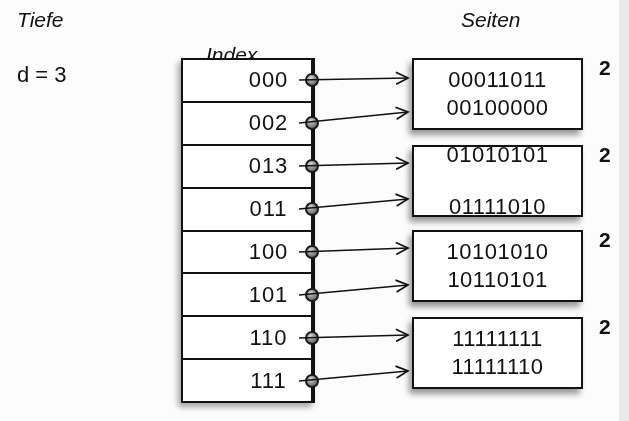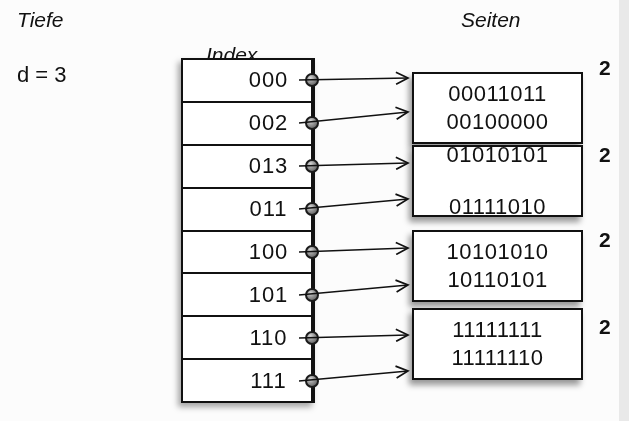--- a/index.html
+++ b/index.html
@@ -89,24 +89,24 @@
     width: 171px; height: 72px;
     box-sizing: border-box;
     border: 2px solid #111;
     background: #fff;
     box-shadow: -3px 5px 6px rgba(0,0,0,0.4);
     display: flex;
     flex-direction: column;
     align-items: center;
     justify-content: center;
   }
-  .page-0 { top: 72px; align-items: center; }
+  .page-0 { top: 58px; align-items: center; }
   .page-1 { top: 145px; gap: 24px; }
   .page-2 { top: 230px; align-items: center; }
-  .page-3 { top: 308px; }
+  .page-3 { top: 317px; }
   .bin {
     font-size: 22px;
     line-height: 28px;
     color: #111;
     letter-spacing: 0.5px;
     white-space: nowrap;
   }
 
   .ldepth {
     position: absolute;

